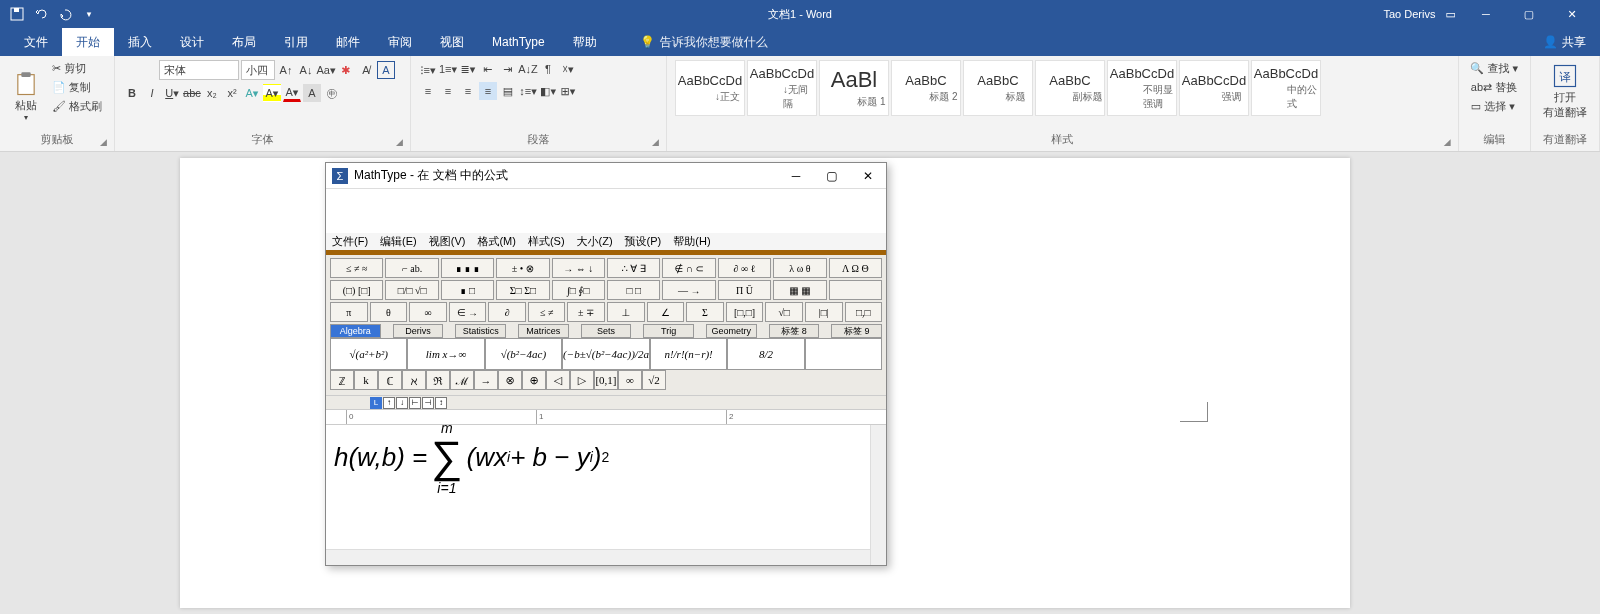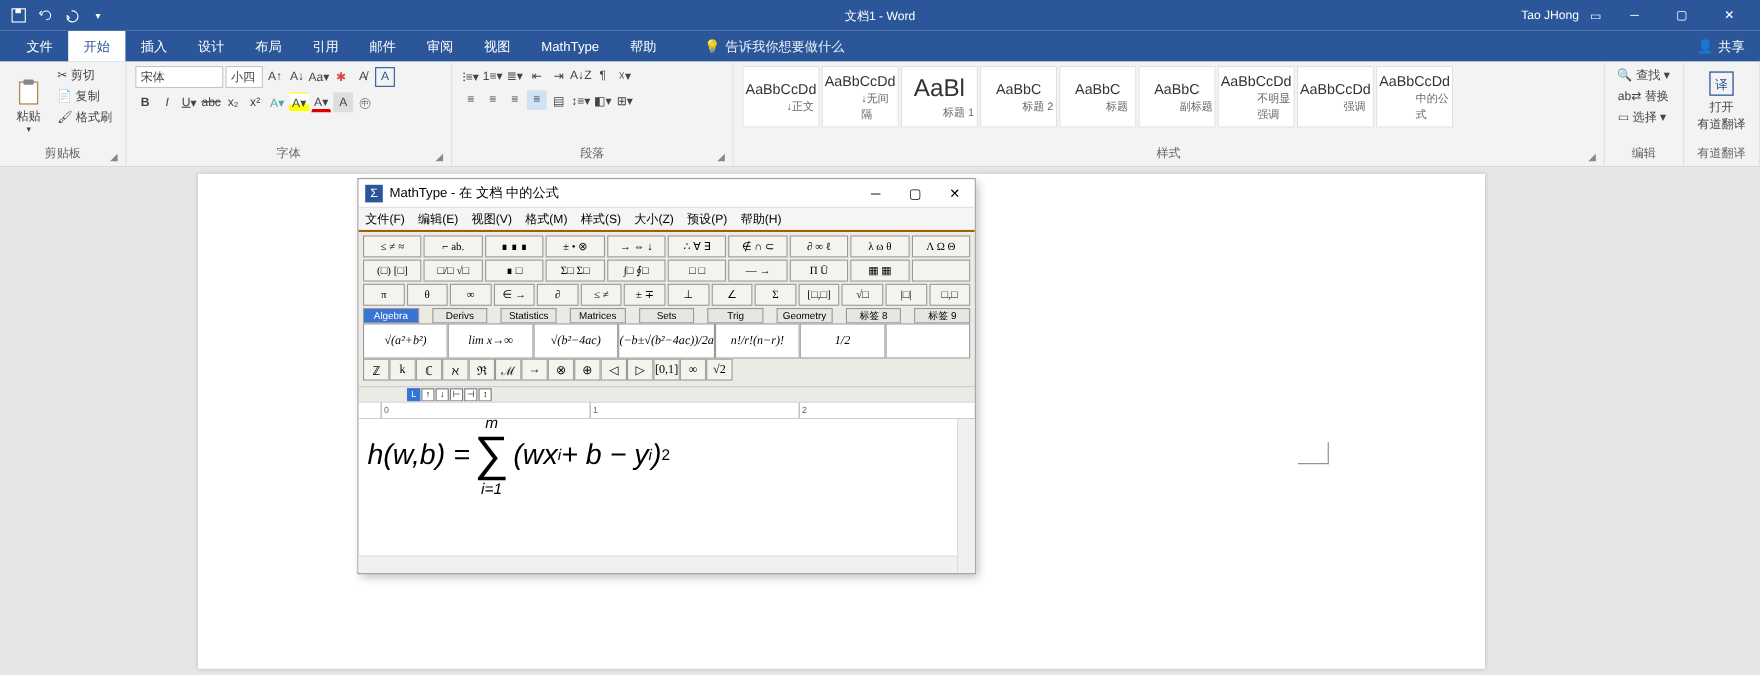--- a/index.html
+++ b/index.html
@@ -23,21 +23,21 @@
 
 .ribbon { height:96px; background:#f3f3f3; border-bottom:1px solid #d4d4d4; display:flex; font-size:11px; color:#444; }
 .group { border-right:1px solid #e1e1e1; padding:4px 8px 2px 8px; display:flex; flex-direction:column; position:relative; }
 .group-label { text-align:center; font-size:11px; color:#666; margin-top:auto; padding-bottom:2px; }
 .group-body { display:flex; gap:4px; flex:1; }
 .btn { display:flex; align-items:center; gap:3px; padding:1px 4px; cursor:pointer; font-size:11px; }
 .vbtn { display:flex; flex-direction:column; align-items:center; justify-content:center; cursor:pointer; padding:2px 4px; }
 .ico { width:16px; height:16px; display:inline-block; }
 .ico-lg { width:28px; height:28px; }
 .small-row { display:flex; gap:2px; align-items:center; }
-.font-name { width:80px; height:20px; border:1px solid #c5c5c5; background:#fff; font-size:11px; padding:1px 4px; display:flex; align-items:center; }
+.font-name { width:80px; height:20px; border:1px solid #c5c5c5; background:#fff; font-size:11px; padding:1px 4px; display:flex; align-items:center;margin-left:36px; }
 .font-size { width:34px; height:20px; border:1px solid #c5c5c5; background:#fff; font-size:11px; padding:0 4px; display:flex; align-items:center; }
 .sq { width:18px; height:18px; display:flex; align-items:center; justify-content:center; cursor:pointer; border:1px solid transparent; font-size:11px; }
 .style-gal { display:flex; gap:2px; }
 .style-item { width:70px; height:56px; border:1px solid #e1e1e1; background:#fff; display:flex; flex-direction:column; align-items:center; justify-content:center; cursor:pointer; font-size:10px; }
 .style-item.big .prev { font-size:22px; }
 .style-item .prev { font-size:13px; color:#333; }
 .style-item .lbl { font-size:10px; color:#666; margin-top:2px;margin-left:35px; }
 .edit-col { display:flex; flex-direction:column; gap:2px; }
 .dialog-launcher { position:absolute; right:2px; bottom:2px; width:12px; height:12px; font-size:9px; color:#888; cursor:pointer; }
 
@@ -48,21 +48,21 @@
 
 
 .collapse { position:absolute; right:6px; top:156px; font-size:12px; color:#666; cursor:pointer; }
 
 
 .mt-win { position:absolute; left:325px; top:162px; width:562px; background:#fff; border:1px solid #888; box-shadow:3px 3px 8px rgba(0,0,0,.25); font-size:12px; }
 .mt-title { height:26px; background:#fff; display:flex; align-items:center; padding-left:6px; border-bottom:1px solid #ddd; }
 .mt-title .t-ico { width:16px; height:16px; background:#2b579a; color:#fff; display:flex; align-items:center; justify-content:center; font-size:11px; margin-right:6px; }
 .mt-title .win { margin-left:auto; display:flex; }
 .mt-title .win span { width:36px; height:26px; display:flex; align-items:center; justify-content:center; cursor:pointer; }
-.mt-menu { height:22px; background:#f5f5f5; display:flex; align-items:center; padding-left:6px; gap:12px; font-size:11px; border-bottom:2px solid #a16207; }
+.mt-menu { height:22px; background:#f5f5f5; display:flex; align-items:center; padding-left:6px; gap:12px; font-size:11px; border-bottom:5px solid #a16207;margin-top:44px; }
 .mt-menu span{cursor:pointer;}
 .mt-palettes { background:#eceae5; padding:3px 4px; }
 .pal-row { display:flex; gap:2px; margin-bottom:2px; }
 .pal { flex:1; height:20px; background:#f5f3ee; border:1px solid #999; display:flex; align-items:center; justify-content:center; font-size:10px; cursor:pointer; font-family:serif; }
 .tab-row { display:flex; gap:12px; margin-bottom:0; }
 .tab-row .ptab { flex:1; height:14px; background:#e8e6e0; border:1px solid #999; font-size:9px; display:flex; align-items:center; justify-content:center; cursor:pointer; }
 .tab-row .ptab.active { background:#3874d6; color:#fff; }
 .tmpl-row { display:flex; gap:0; }
 .tmpl { flex:1; height:32px; border:1px solid #999; background:#fff; display:flex; align-items:center; justify-content:center; font-size:11px; font-family:serif; font-style:italic; cursor:pointer; }
 .sym { width:24px; height:20px; border:1px solid #999; background:#f5f3ee; display:flex; align-items:center; justify-content:center; font-size:11px; font-family:serif; cursor:pointer; }
@@ -107,21 +107,21 @@
     <span>
         <svg class="ico" viewBox="0 0 16 16">
           <path d="M8 4 A5 5 0 1 1 4 8" fill="none" stroke="#fff"></path>
           <path d="M4 8l2 2-2 2" fill="none" stroke="#fff"></path>
         </svg>
       </span>
     <span style="font-size:9px;">▾</span>
   </div>
   <div class="title">文档1 - Word</div>
   <div class="right">
-    <span>Tao JHong</span>
+    <span>Tao Derivs</span>
     <span>▭</span>
     <div class="win-btns">
       <span>─</span>
       <span>▢</span>
       <span>✕</span>
     </div>
   </div>
 </div>
 
 <div class="ribbon-tabs">
@@ -386,21 +386,21 @@
         <div class="ptab">Geometry</div>
         <div class="ptab">标签 8</div>
         <div class="ptab">标签 9</div>
       </div>
     <div class="tmpl-row" id="tmplrow">
         <div class="tmpl">√(a²+b²)</div>
         <div class="tmpl">lim x→∞</div>
         <div class="tmpl">√(b²−4ac)</div>
         <div class="tmpl">(−b±√(b²−4ac))/2a</div>
         <div class="tmpl">n!/r!(n−r)!</div>
-        <div class="tmpl">1/2</div>
+        <div class="tmpl">8/2</div>
         <div class="tmpl"></div>
       </div>
     <div class="pal-row" id="symrow" style="gap:0;">
         <div class="sym">ℤ</div>
         <div class="sym">k</div>
         <div class="sym">ℂ</div>
         <div class="sym">ℵ</div>
         <div class="sym">ℜ</div>
         <div class="sym">ℳ</div>
         <div class="sym">→</div>

